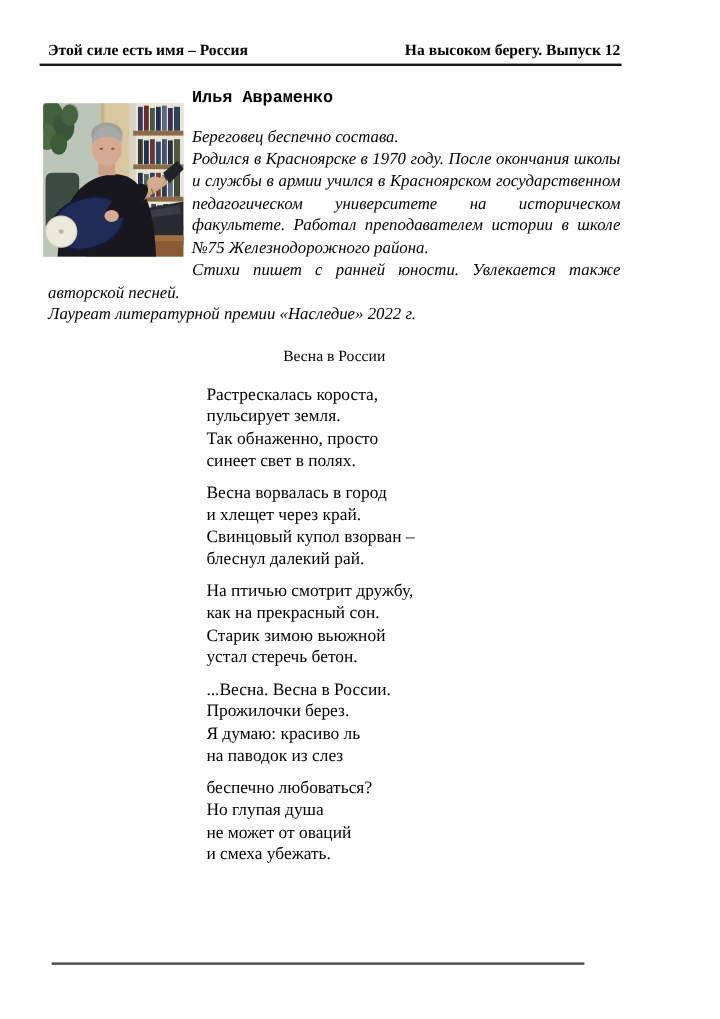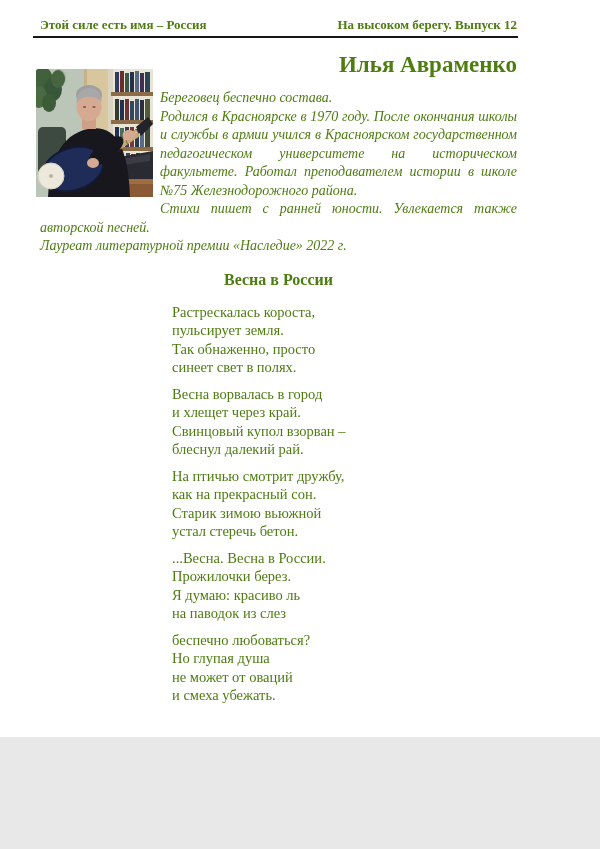--- a/index.html
+++ b/index.html
@@ -1,25 +1,25 @@
 <!DOCTYPE html>
 <html><head>
 <meta charset="utf-8">
 <style>
   html,body { margin:0; padding:0; background:#e8e8e8; }
   .page {
     position:relative;
-    width:600px; height:737px;
+    width:600px; height:849px;
     margin:0 auto;
     background:#ffffff;
     font-family:"Liberation Serif", serif;
-    color:#4d7c0f;
+    color:#000000;
     overflow:hidden;
     box-sizing:border-box;
-    padding-top:18px;
+    padding-top:35px;
   }
   
   .header {
     margin-left:40px;
     width:477px;
     display:flex;
     justify-content:space-between;
     font-weight:bold;
     font-size:13px;
     line-height:14px;
@@ -35,38 +35,39 @@
   .content {
     margin:16px 83px 0 40px; 
   }
   .author-photo {
     float:left;
     width:117px; height:128px;
     margin:15px 7px 8px -4px;
     display:block;
   }
   .page-title {
-    font-size:23px;
+    font-size:14px;
     font-weight:bold;
     line-height:22px;
-    text-align:right;
+    text-align:left;
     margin:0 0 13px 0;
+    font-family:Liberation Mono, monospace;
   }
   .bio p {
     margin:0;
     font-style:italic;
     font-size:14px;
     line-height:18.5px;
     text-align:justify;
   }
   
   .poem { margin-top:14px; }
   .poem-title {
-    font-size:16px;
-    font-weight:bold;
+    font-size:13px;
+    font-weight:normal;
     line-height:19px;
     text-align:center;
     margin:0 0 14px 0;
   }
   .poem-body { margin-left:132px; }
   .stanza {
     white-space:pre-line;
     font-size:14.5px;
     line-height:18.5px;
     margin:0 0 8px 0;

